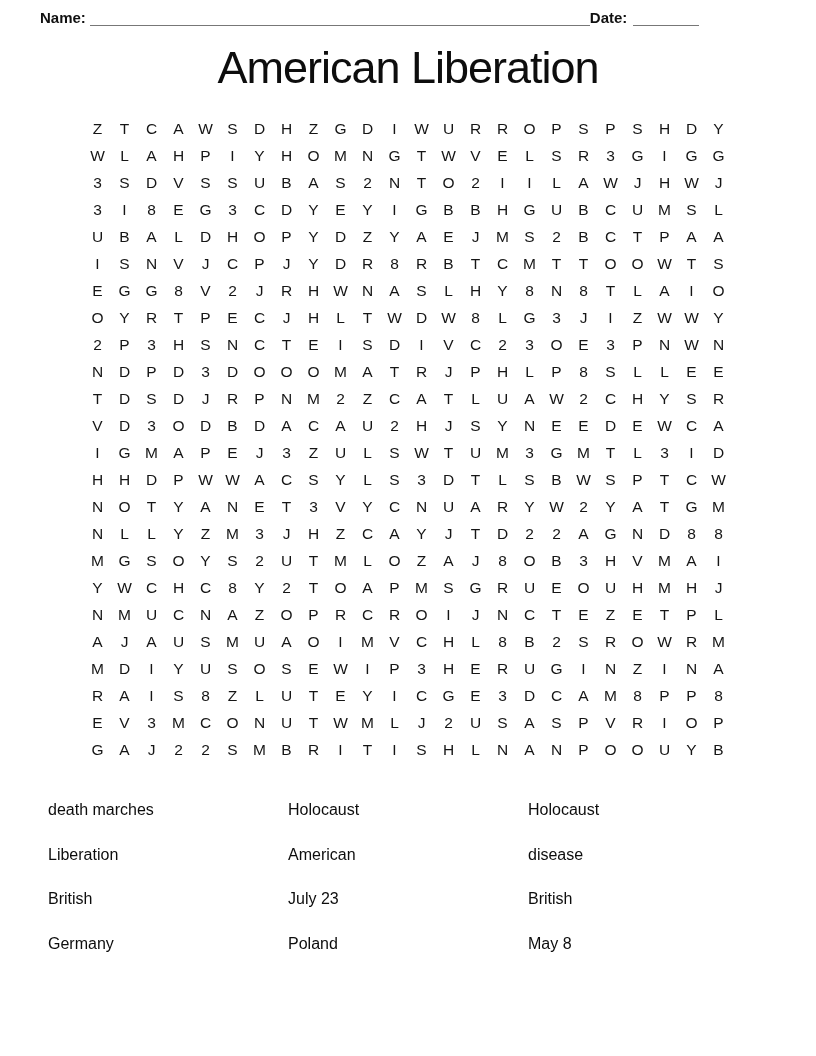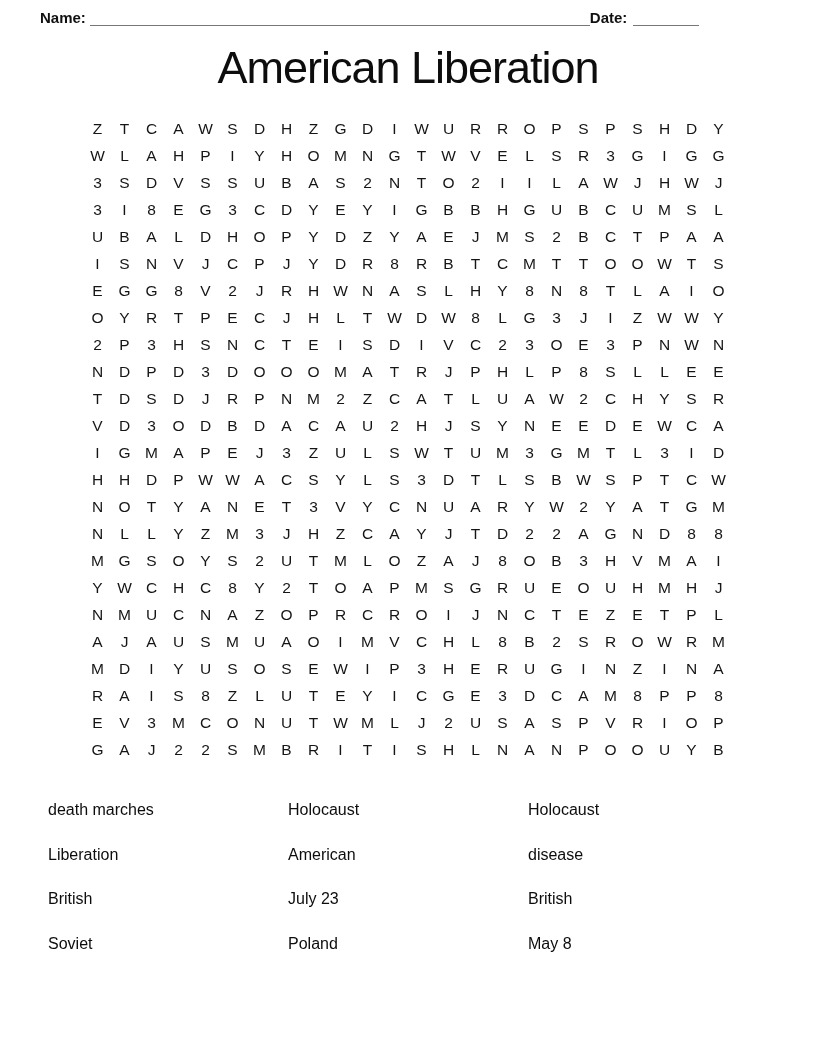--- a/index.html
+++ b/index.html
@@ -656,21 +656,21 @@
       <span class="grid-cell">U</span>
       <span class="grid-cell">Y</span>
       <span class="grid-cell">B</span>
     </div>
 
   <div class="word-bank">
       <div class="word-col">
         <div class="word-item">death marches</div>
         <div class="word-item">Liberation</div>
         <div class="word-item">British</div>
-        <div class="word-item">Soviet</div>
+        <div class="word-item">Germany</div>
       </div>
       <div class="word-col">
         <div class="word-item">Holocaust</div>
         <div class="word-item">American</div>
         <div class="word-item">July 23</div>
         <div class="word-item">Poland</div>
       </div>
       <div class="word-col">
         <div class="word-item">Holocaust</div>
         <div class="word-item">disease</div>

